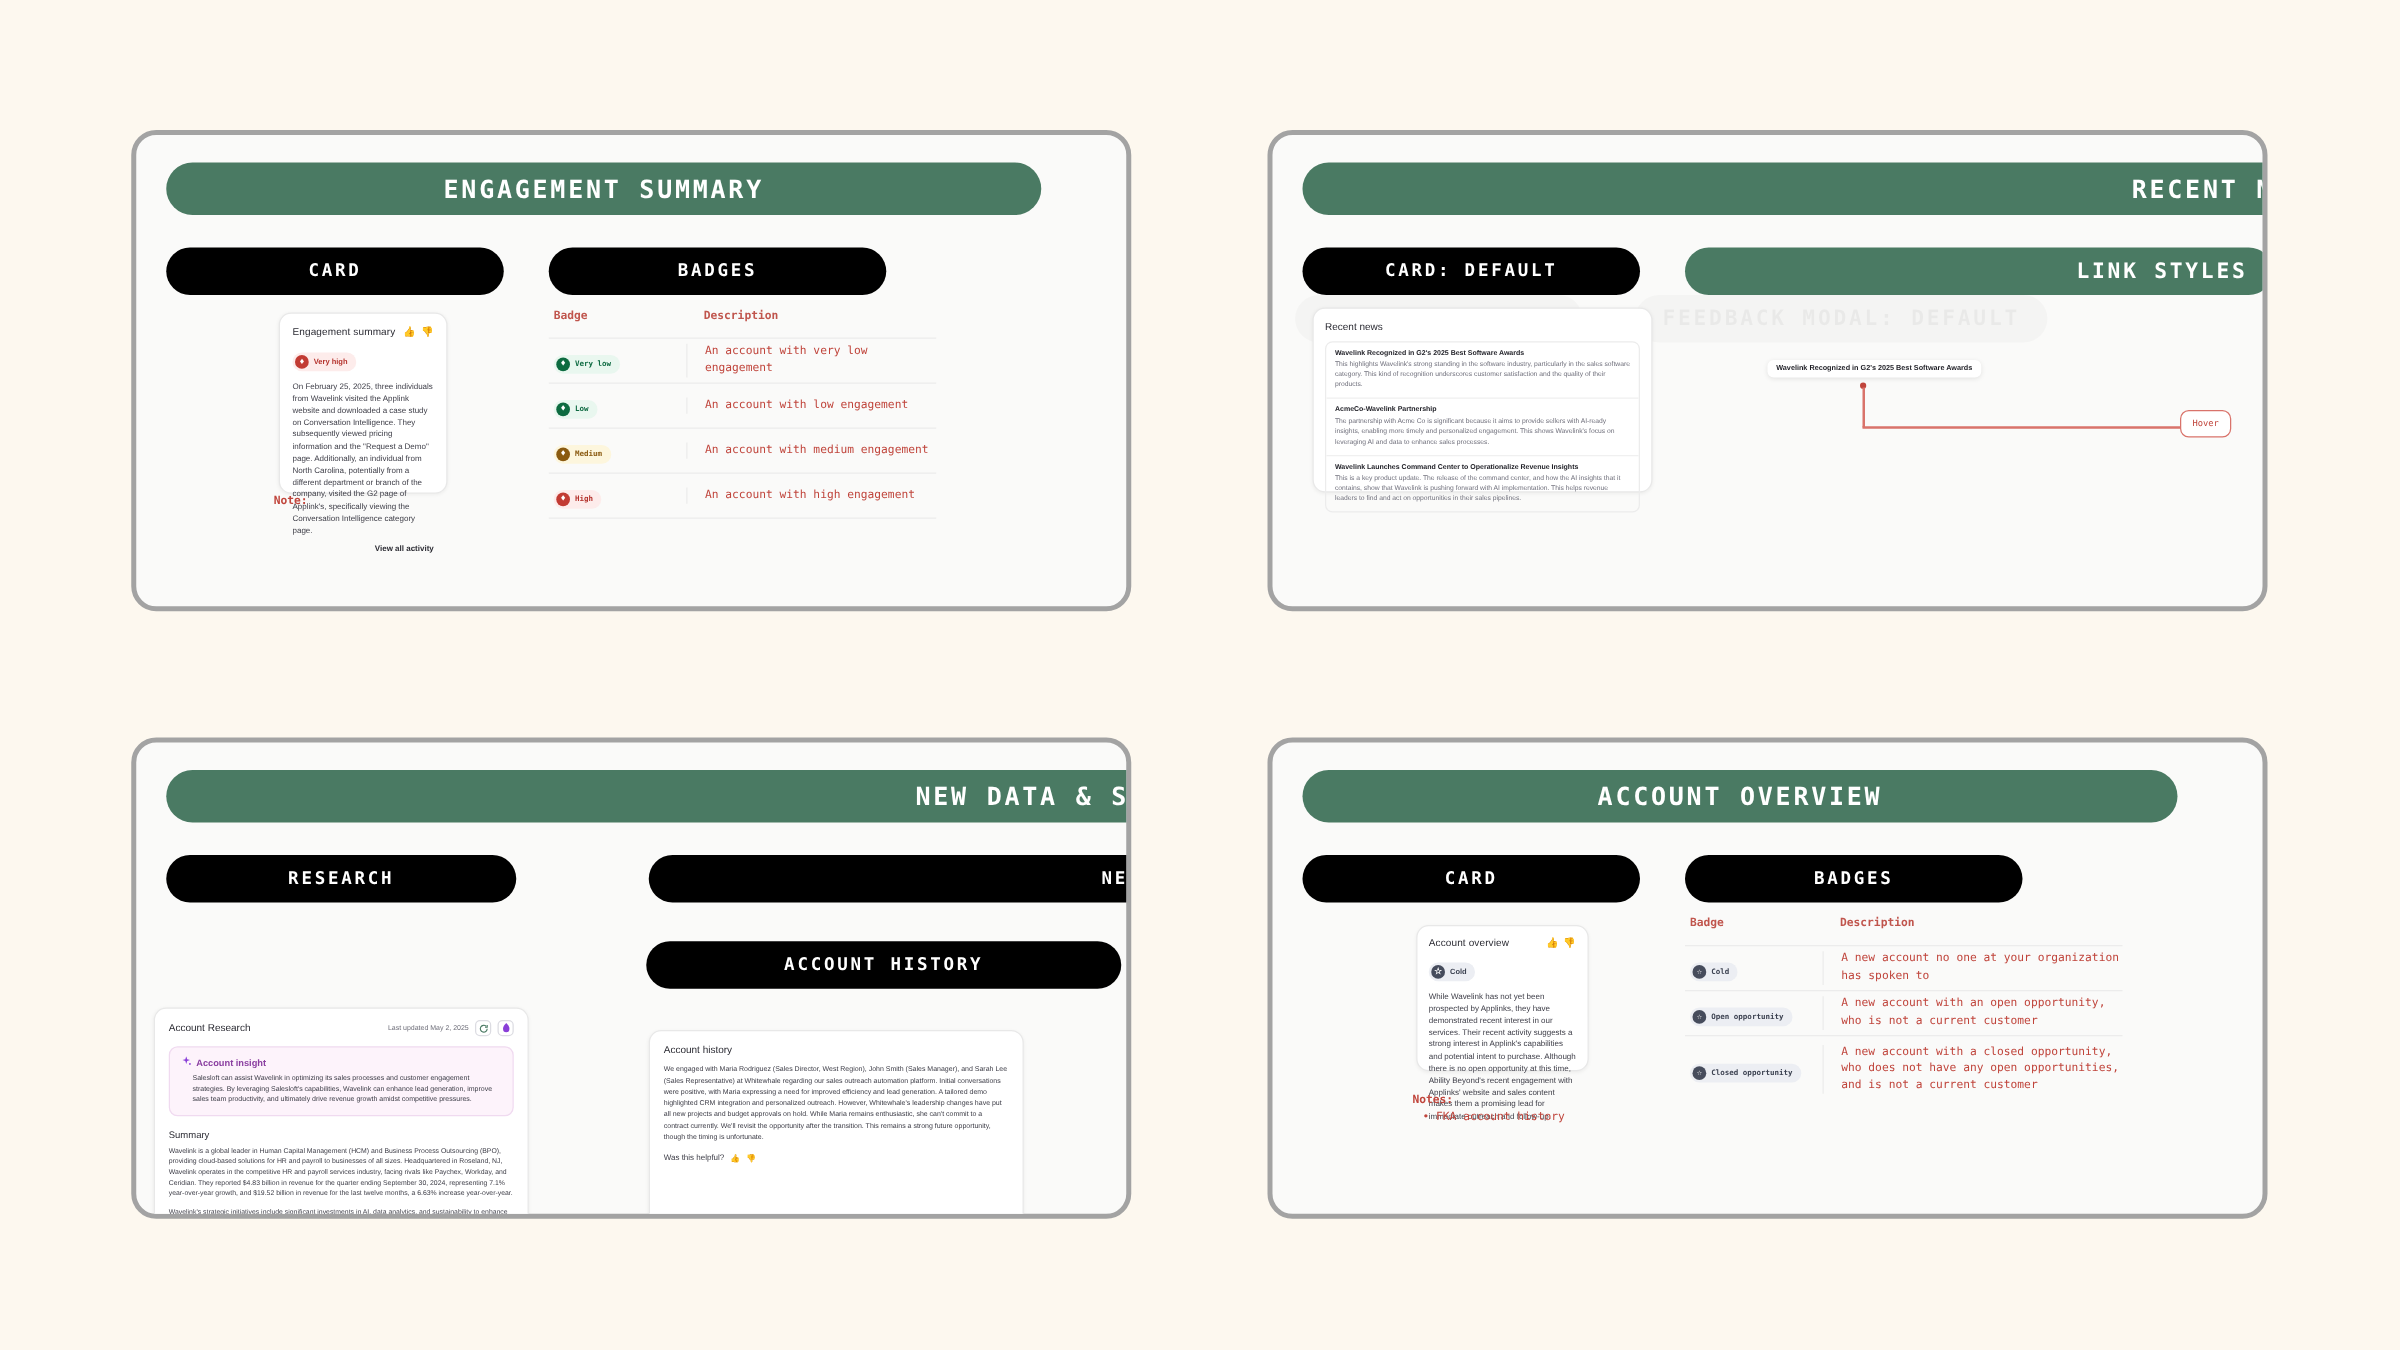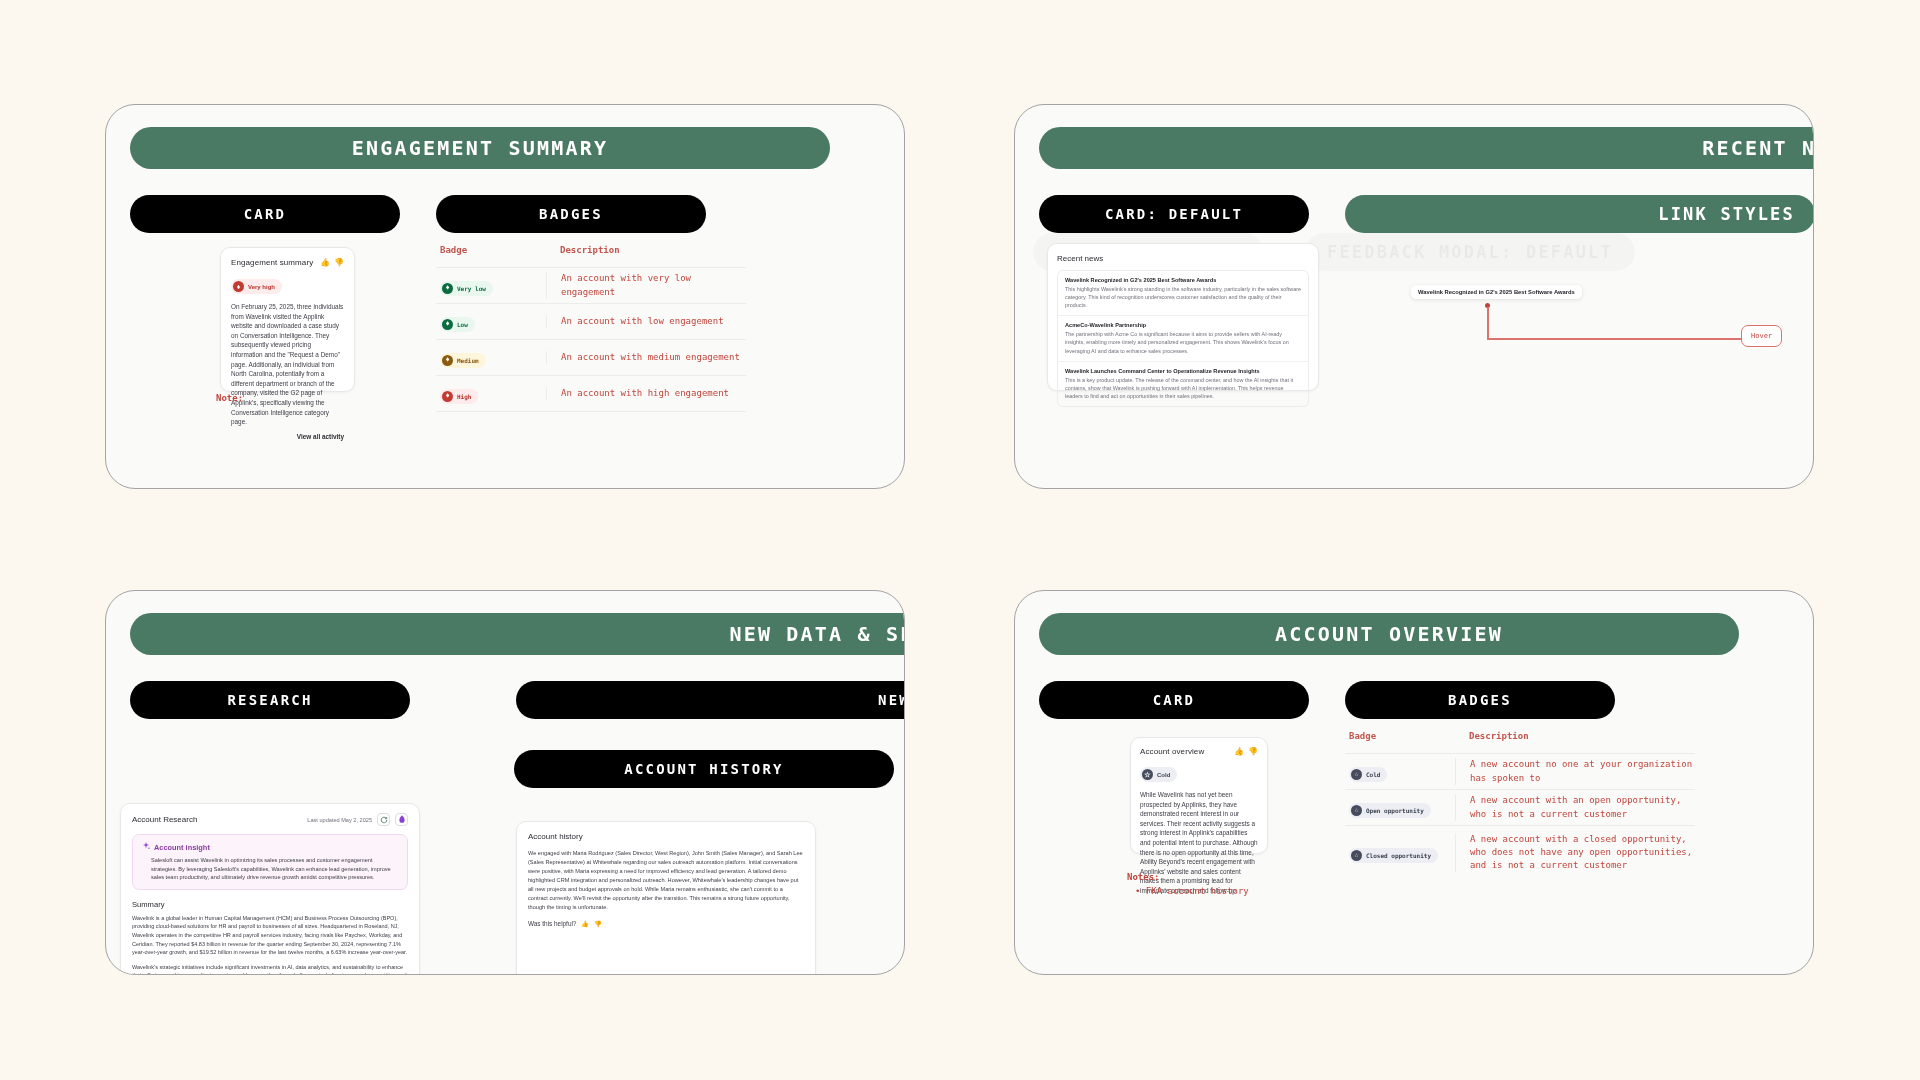--- a/index.html
+++ b/index.html
@@ -8,22 +8,22 @@
     background: #fdf8ef;
     font-family: "Liberation Sans", sans-serif;
     overflow: hidden;
   }
   .stage { position: relative; width: 1920px; height: 1080px; }
 
   
   .panel {
     position: absolute;
     background: #fafaf9;
-    border: 1px solid #a3a3a3;
-    border-radius: 30px;
+    border: 4px solid #a3a3a3;
+    border-radius: 20px;
     overflow: hidden;
   }
   #panel-engagement  { left: 105px;  top: 104px; width: 800px; height: 385px; }
   #panel-news        { left: 1014px; top: 104px; width: 800px; height: 385px; }
   #panel-newdata     { left: 105px;  top: 590px; width: 800px; height: 385px; }
   #panel-overview    { left: 1014px; top: 590px; width: 800px; height: 385px; padding-left: 22px; }
 
   
   .pill {
     display: flex; align-items: center; justify-content: center;

